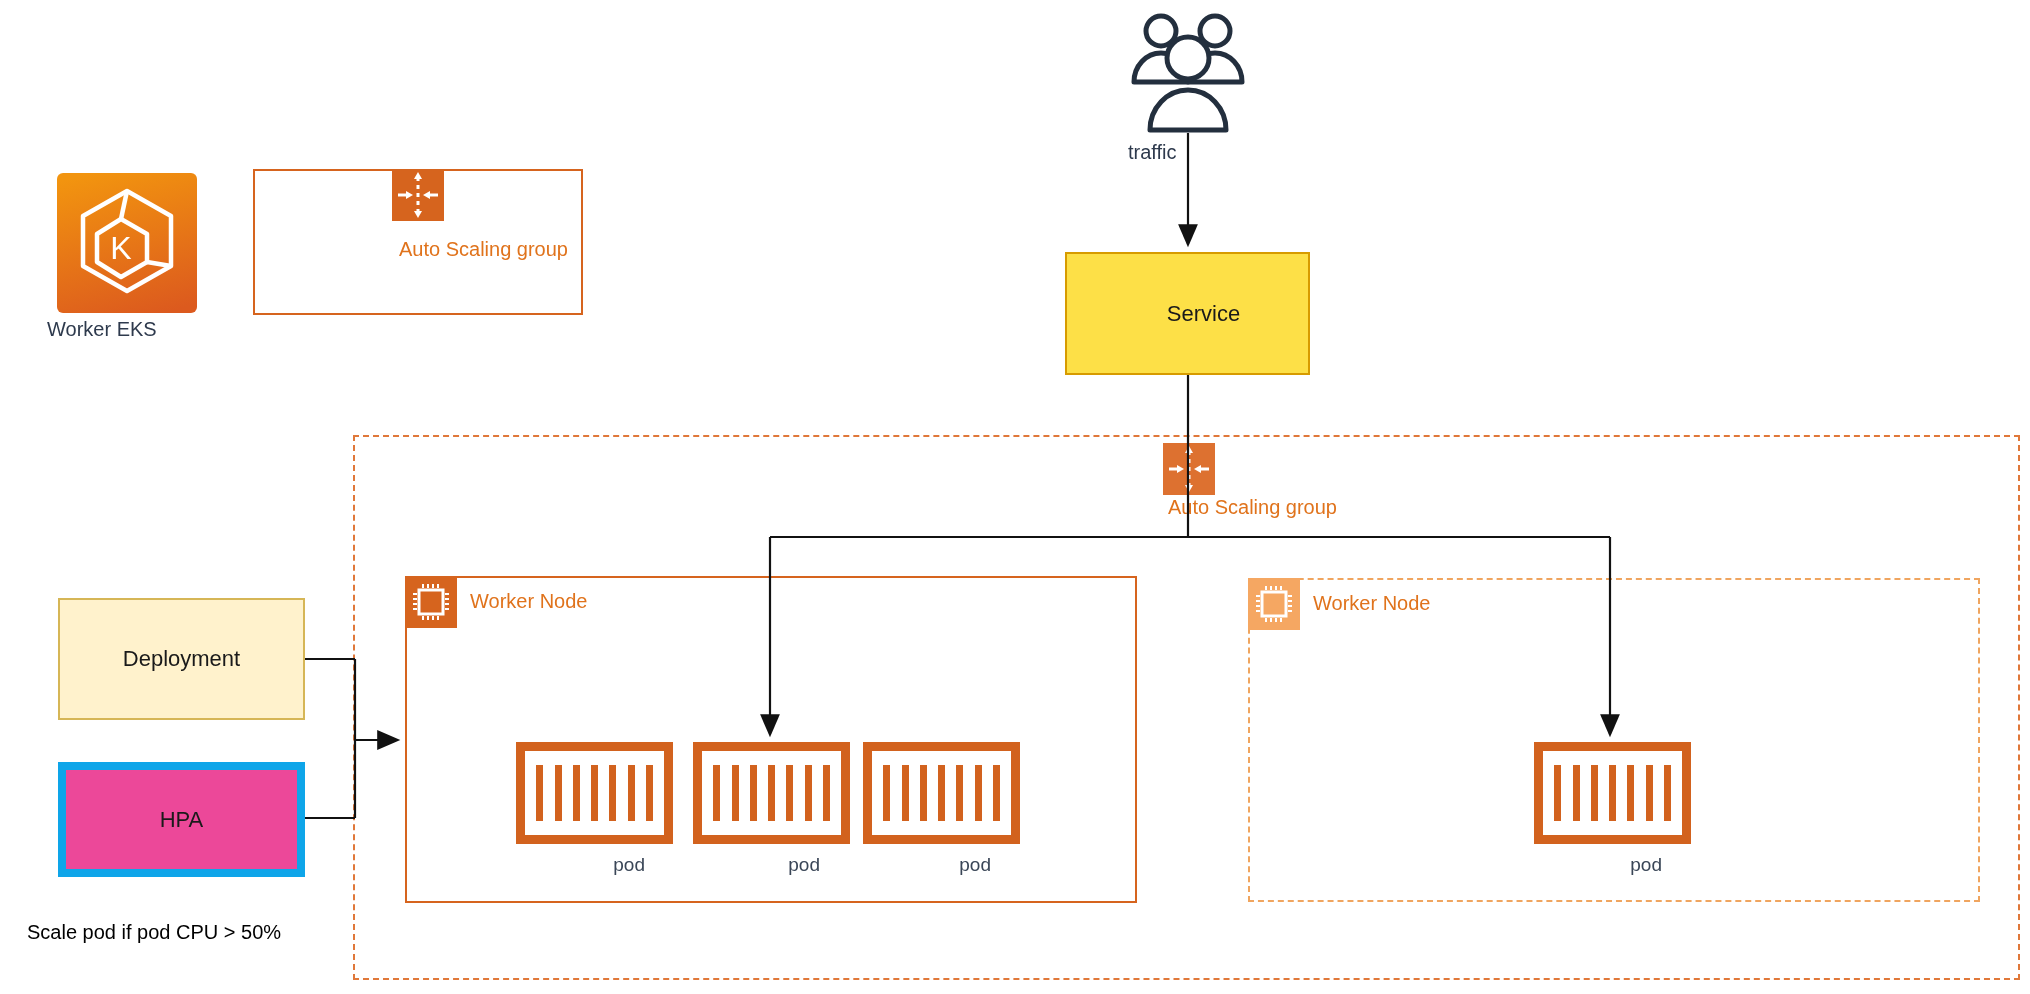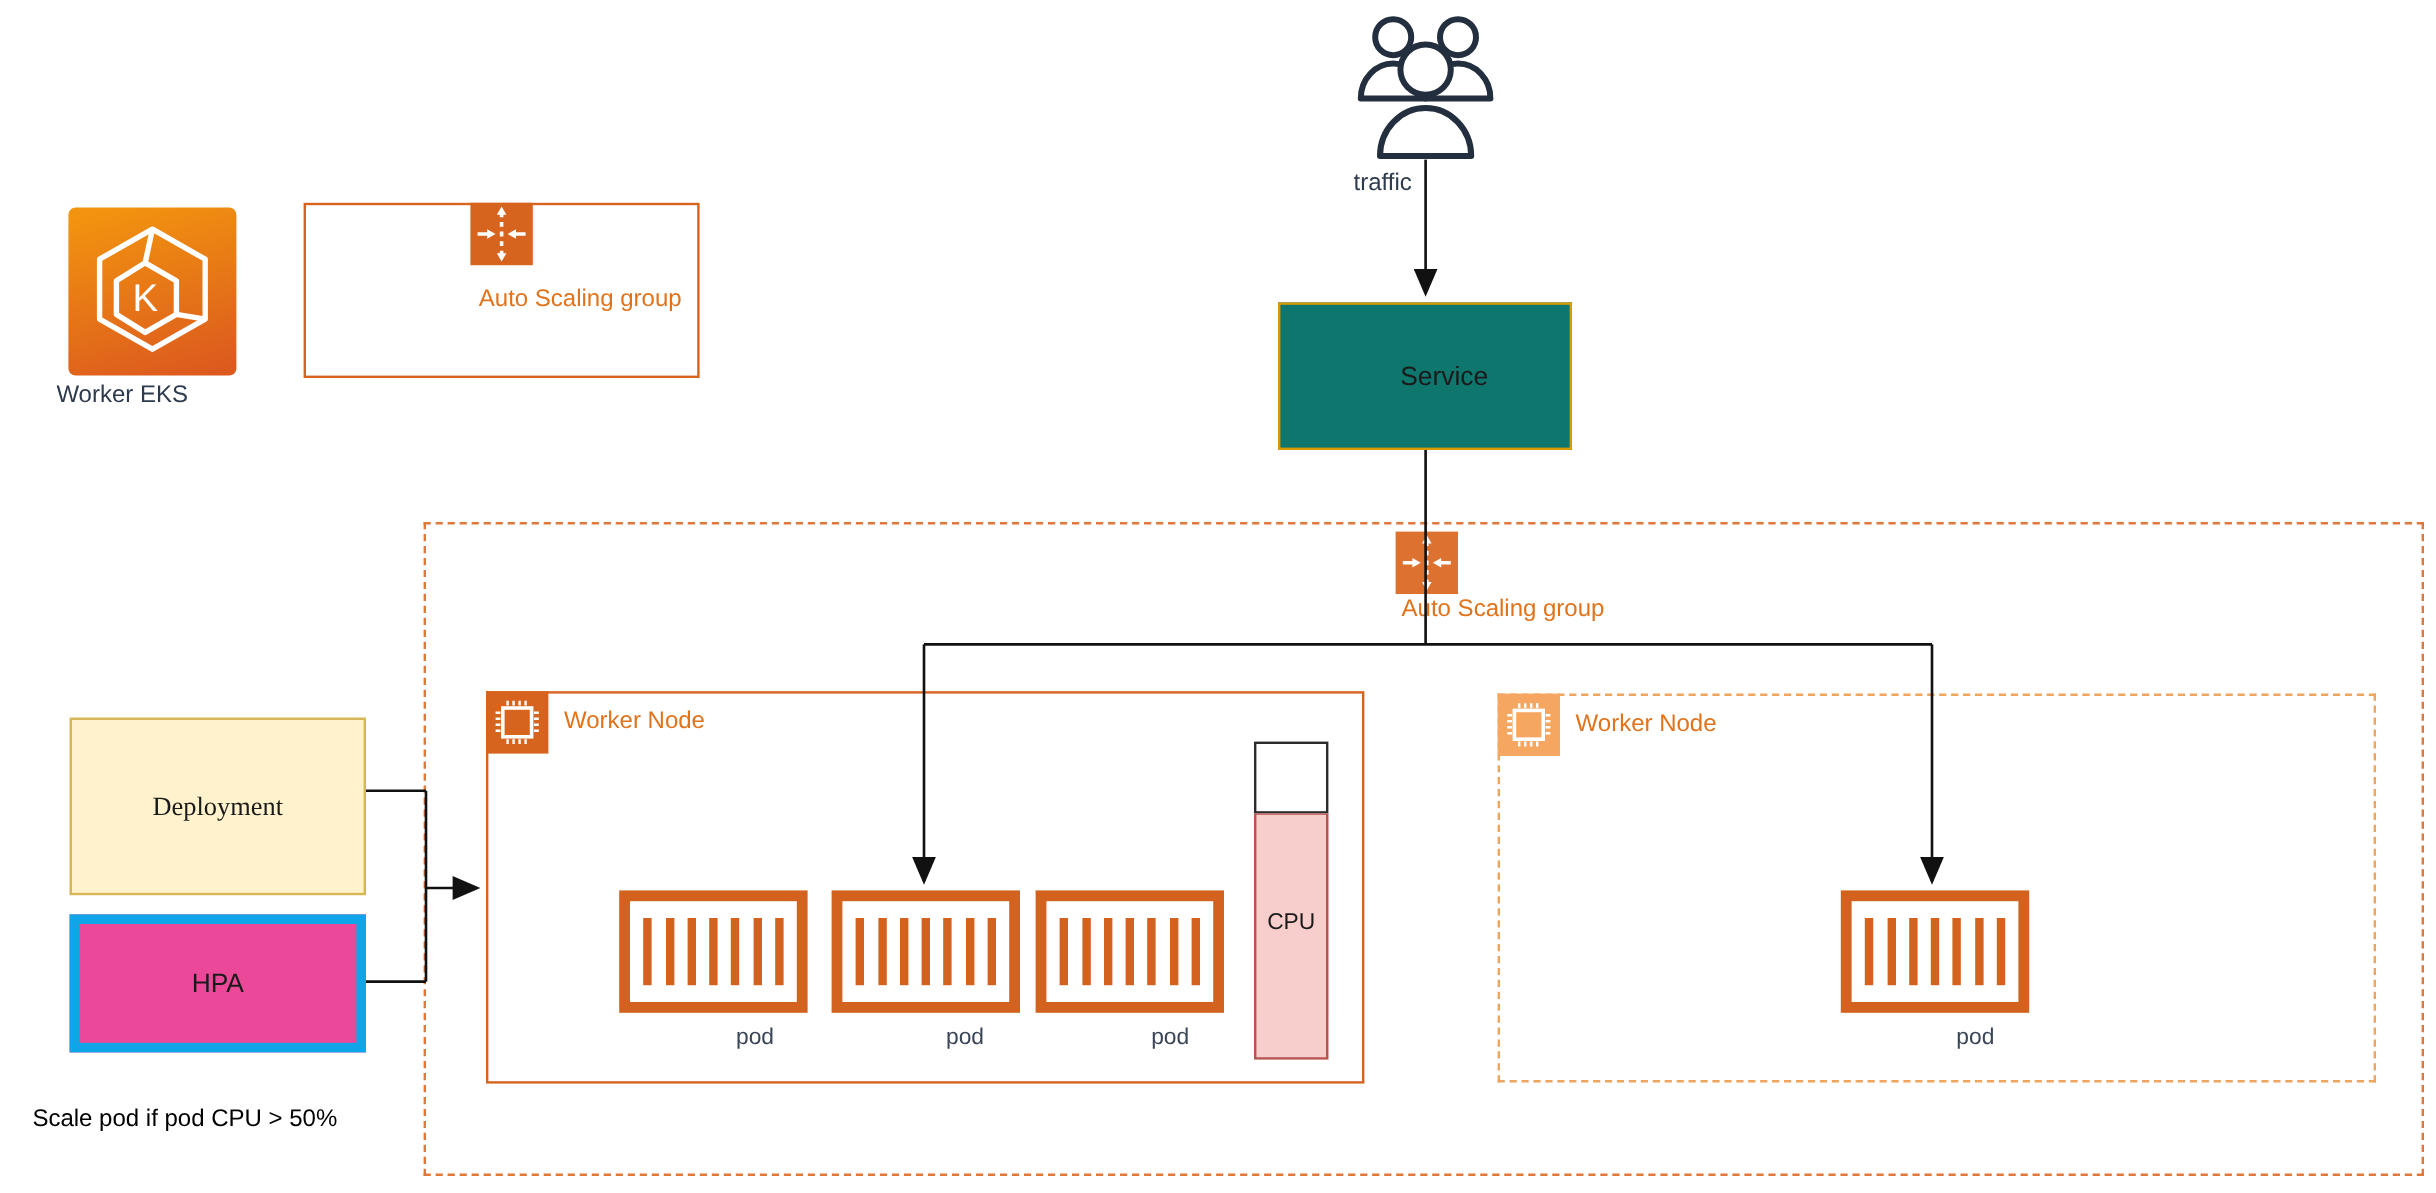--- a/index.html
+++ b/index.html
@@ -20,22 +20,22 @@
   .node-icon{width:52px;height:52px;z-index:2;}
   .node-icon.solid-bg{background:#D6641E;}
   .node-icon.light-bg{background:#F5A762;}
   .node-label{font-size:20px;color:#E0731C;z-index:2;white-space:nowrap;}
 
   
   .box{
     box-sizing:border-box;display:flex;align-items:center;justify-content:center;
     font-size:22px;color:#1a1a1a;z-index:3;
   }
-  .service-box{left:1065px;top:252px;width:245px;height:123px;background:#0f766e;border:2px solid #D79B00;padding-left:32px;}
-  .deployment-box{left:58px;top:598px;width:247px;height:148px;background:#FFF2CC;border:2px solid #D6B656;font-family:Liberation Serif, serif;}
+  .service-box{left:1065px;top:252px;width:245px;height:123px;background:#fde047;border:2px solid #D79B00;padding-left:32px;}
+  .deployment-box{left:58px;top:598px;width:247px;height:122px;background:#FFF2CC;border:2px solid #D6B656;}
   .hpa-box{left:58px;top:762px;width:247px;height:115px;background:#ec4899;border:8px solid #0ea5e9;}
 
   
   .legend-box{left:253px;top:169px;width:330px;height:146px;border:2px solid #D6641E;box-sizing:border-box;z-index:1;}
   .legend-asg-icon{left:392px;top:169px;background:#D6641E;}
   .asg-icon{left:1163px;top:443px;background:#DD7130;z-index:1;}
   .asg-text{font-size:20px;color:#E0731C;text-align:right;z-index:2;white-space:nowrap;}
 
   
   .eks-icon{
@@ -188,25 +188,20 @@
     <span class="bar"></span>
       <span class="bar"></span>
       <span class="bar"></span>
       <span class="bar"></span>
       <span class="bar"></span>
       <span class="bar"></span>
       <span class="bar"></span>
   </div>
   <div class="abs pod-label" style="left:891px;top:854px;">pod</div>
 
-  <div class="abs cpu">
-    <div class="free"></div>
-    <div class="used"></div>
-    <div class="cpu-text">CPU</div>
-  </div>
 
   <div class="abs node-icon light-bg" style="left:1248px;top:578px;">
     <svg class="glyph" width="52" height="52" viewBox="0 0 52 52">
       <g stroke="#ffffff" stroke-width="3" fill="none">
         <rect x="14" y="14" width="24" height="24"></rect>
         <g stroke-width="2">
           <line x1="18" y1="8" x2="18" y2="12"></line>
             <line x1="23" y1="8" x2="23" y2="12"></line>
             <line x1="28" y1="8" x2="28" y2="12"></line>
             <line x1="33" y1="8" x2="33" y2="12"></line>

